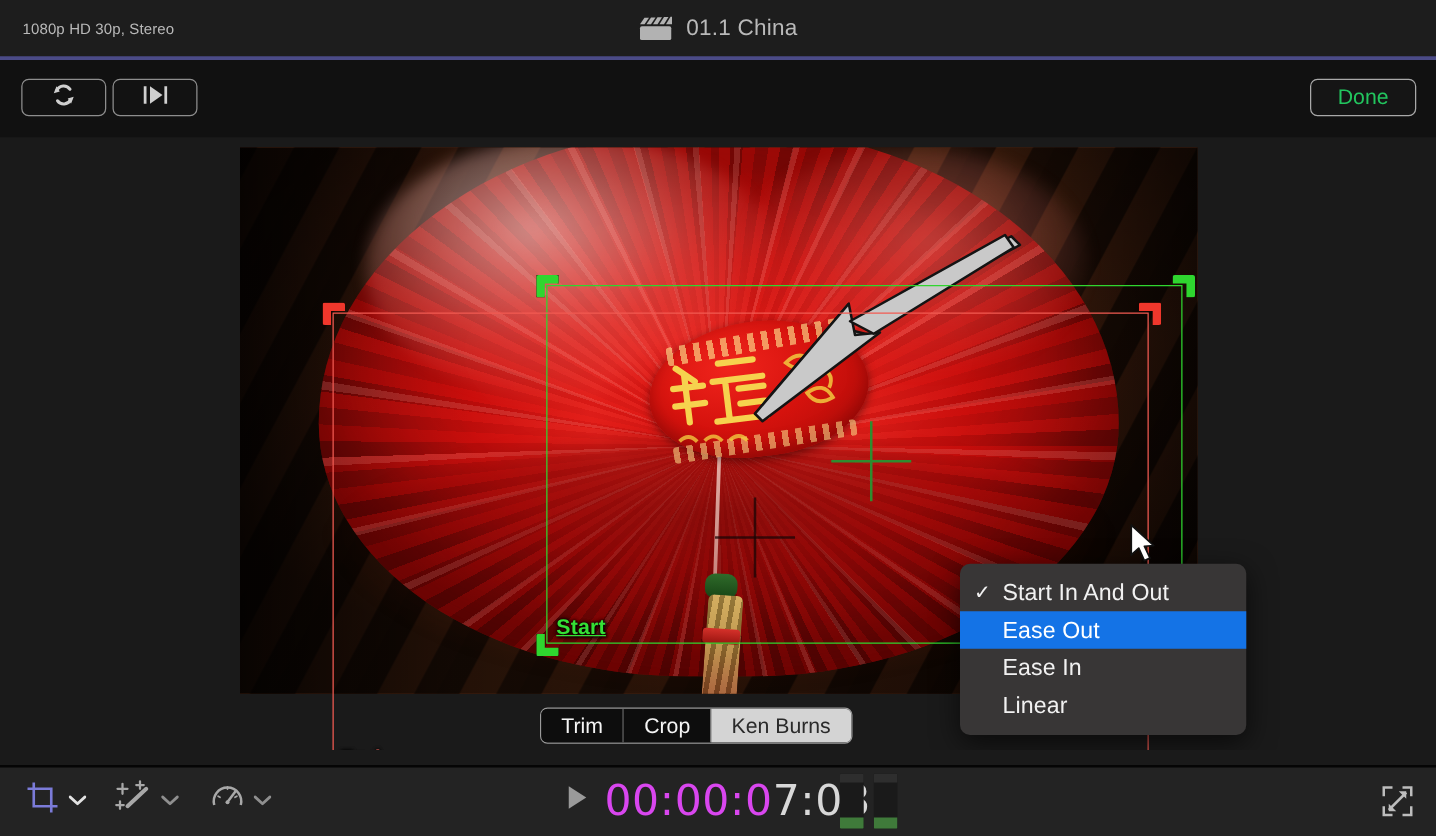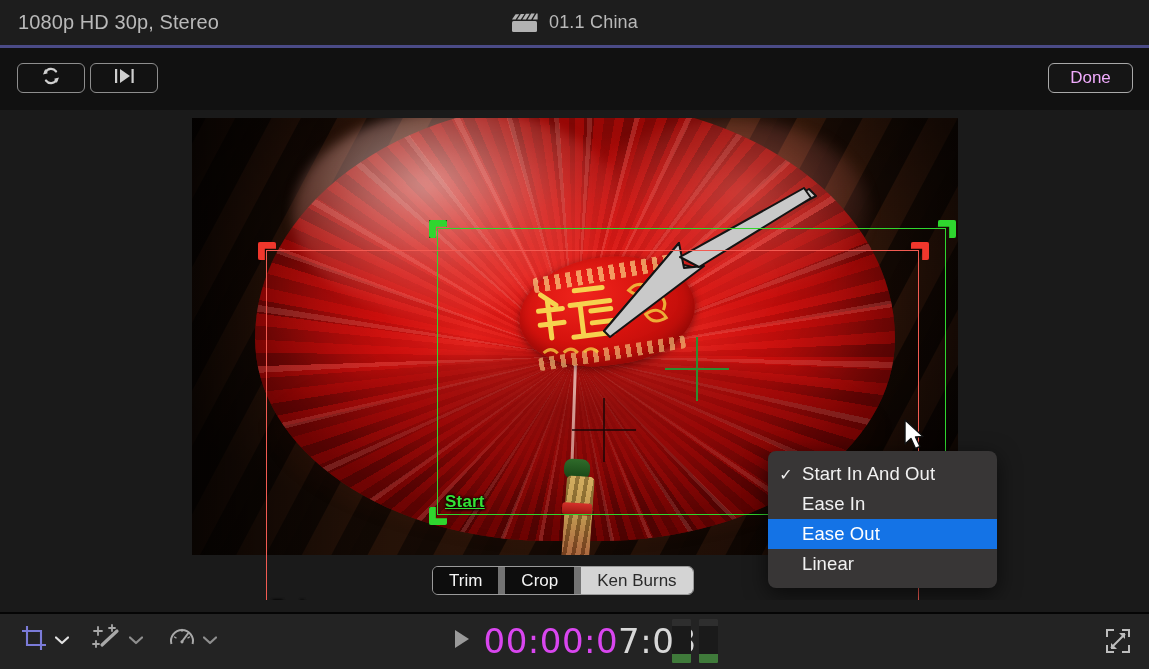--- a/index.html
+++ b/index.html
@@ -19,21 +19,21 @@
     background:#1d1d1d;
     display:flex; align-items:center;
   }
   .titlebar-divider {
     position:absolute; left:0; top:45px; width:1149px; height:3px;
     background:#4b4b87;
   }
   .tb-left {
     position:absolute; left:18px; top:0; height:45px;
     display:flex; align-items:center;
-    font-size:20px; color:#b9b9b9; letter-spacing:.1px;
+    font-size:12px; color:#b9b9b9; letter-spacing:.1px;
   }
   .tb-center {
     position:absolute; left:0; right:0; top:0; height:45px;
     display:flex; align-items:center; justify-content:center; gap:11px;
   }
   .clapper { width:27px; height:22px; position:relative; display:block; }
   .tb-title { font-size:18px; color:#b9b9b9; letter-spacing:.2px; }
   .tb-right {
     position:absolute; right:14px; top:0; height:45px;
     display:flex; align-items:center; gap:24px;
@@ -59,21 +59,21 @@
   }
   #btn-loop { left:17px; width:68px; }
   #btn-playsel { left:90px; width:68px; }
 
   .donebtn {
     position:absolute; right:16px; top:63px;
     width:85px; height:30px;
     background:#151515;
     border:1px solid #a9a9a9;
     border-radius:6px;
-    color:#f0abfc; font-size:17px;
+    color:#22c55e; font-size:17px;
     display:flex; align-items:center; justify-content:center;
     cursor:default;
   }
 
   
   .viewer {
     position:absolute; left:0; top:110px; width:1149px; height:490px;
     background:#1a1a1a; overflow:hidden;
   }
 
@@ -271,21 +271,21 @@
   
   .modes {
     position:absolute; left:432px; top:566px;
     height:29px; display:flex;
     border:1px solid #9a9a9a; border-radius:6px; overflow:hidden;
   }
   .mode {
     display:flex; align-items:center; justify-content:center;
     font-size:17px; padding:0 16px; cursor:default;
     background:#0d0d0d; color:#f5f5f5;
-    border-right:7px solid #737373;
+    border-right:1px solid #737373;
   }
   .mode:last-child { border-right:none; }
   .mode.active { background:#d4d4d4; color:#2a2a2a; }
 
   
   .bottombar {
     position:absolute; left:0; top:612px; width:1149px; height:57px;
     background:#232323; border-top:2px solid #050505;
     display:flex; align-items:center;
   }
@@ -459,27 +459,27 @@
     <div class="crosshair crosshair-dark" style="left:572px;top:288px;width:64px;height:64px">
       <span class="ch-v"></span>
       <span class="ch-h"></span>
     </div>
 
     <div class="menu">
       <div class="menu-item">
         <span class="tick">✓</span>
         <span>Start In And Out</span>
       </div>
+      <div class="menu-item selected">
+        <span class="tick"></span>
+        <span>Ease Out</span>
+      </div>
       <div class="menu-item">
         <span class="tick"></span>
         <span>Ease In</span>
-      </div>
-      <div class="menu-item selected">
-        <span class="tick"></span>
-        <span>Ease Out</span>
       </div>
       <div class="menu-item">
         <span class="tick"></span>
         <span>Linear</span>
       </div>
     </div>
 
     <svg style="position:absolute;left:903px;top:309px;width:26px;height:34px">
       <polygon points="2,1 2,25 8,19.5 12.5,29.5 17,27.5 12.5,18 20,17.5" fill="#ffffff" stroke="#111" stroke-width="1.4" stroke-linejoin="round"></polygon>
     </svg>

